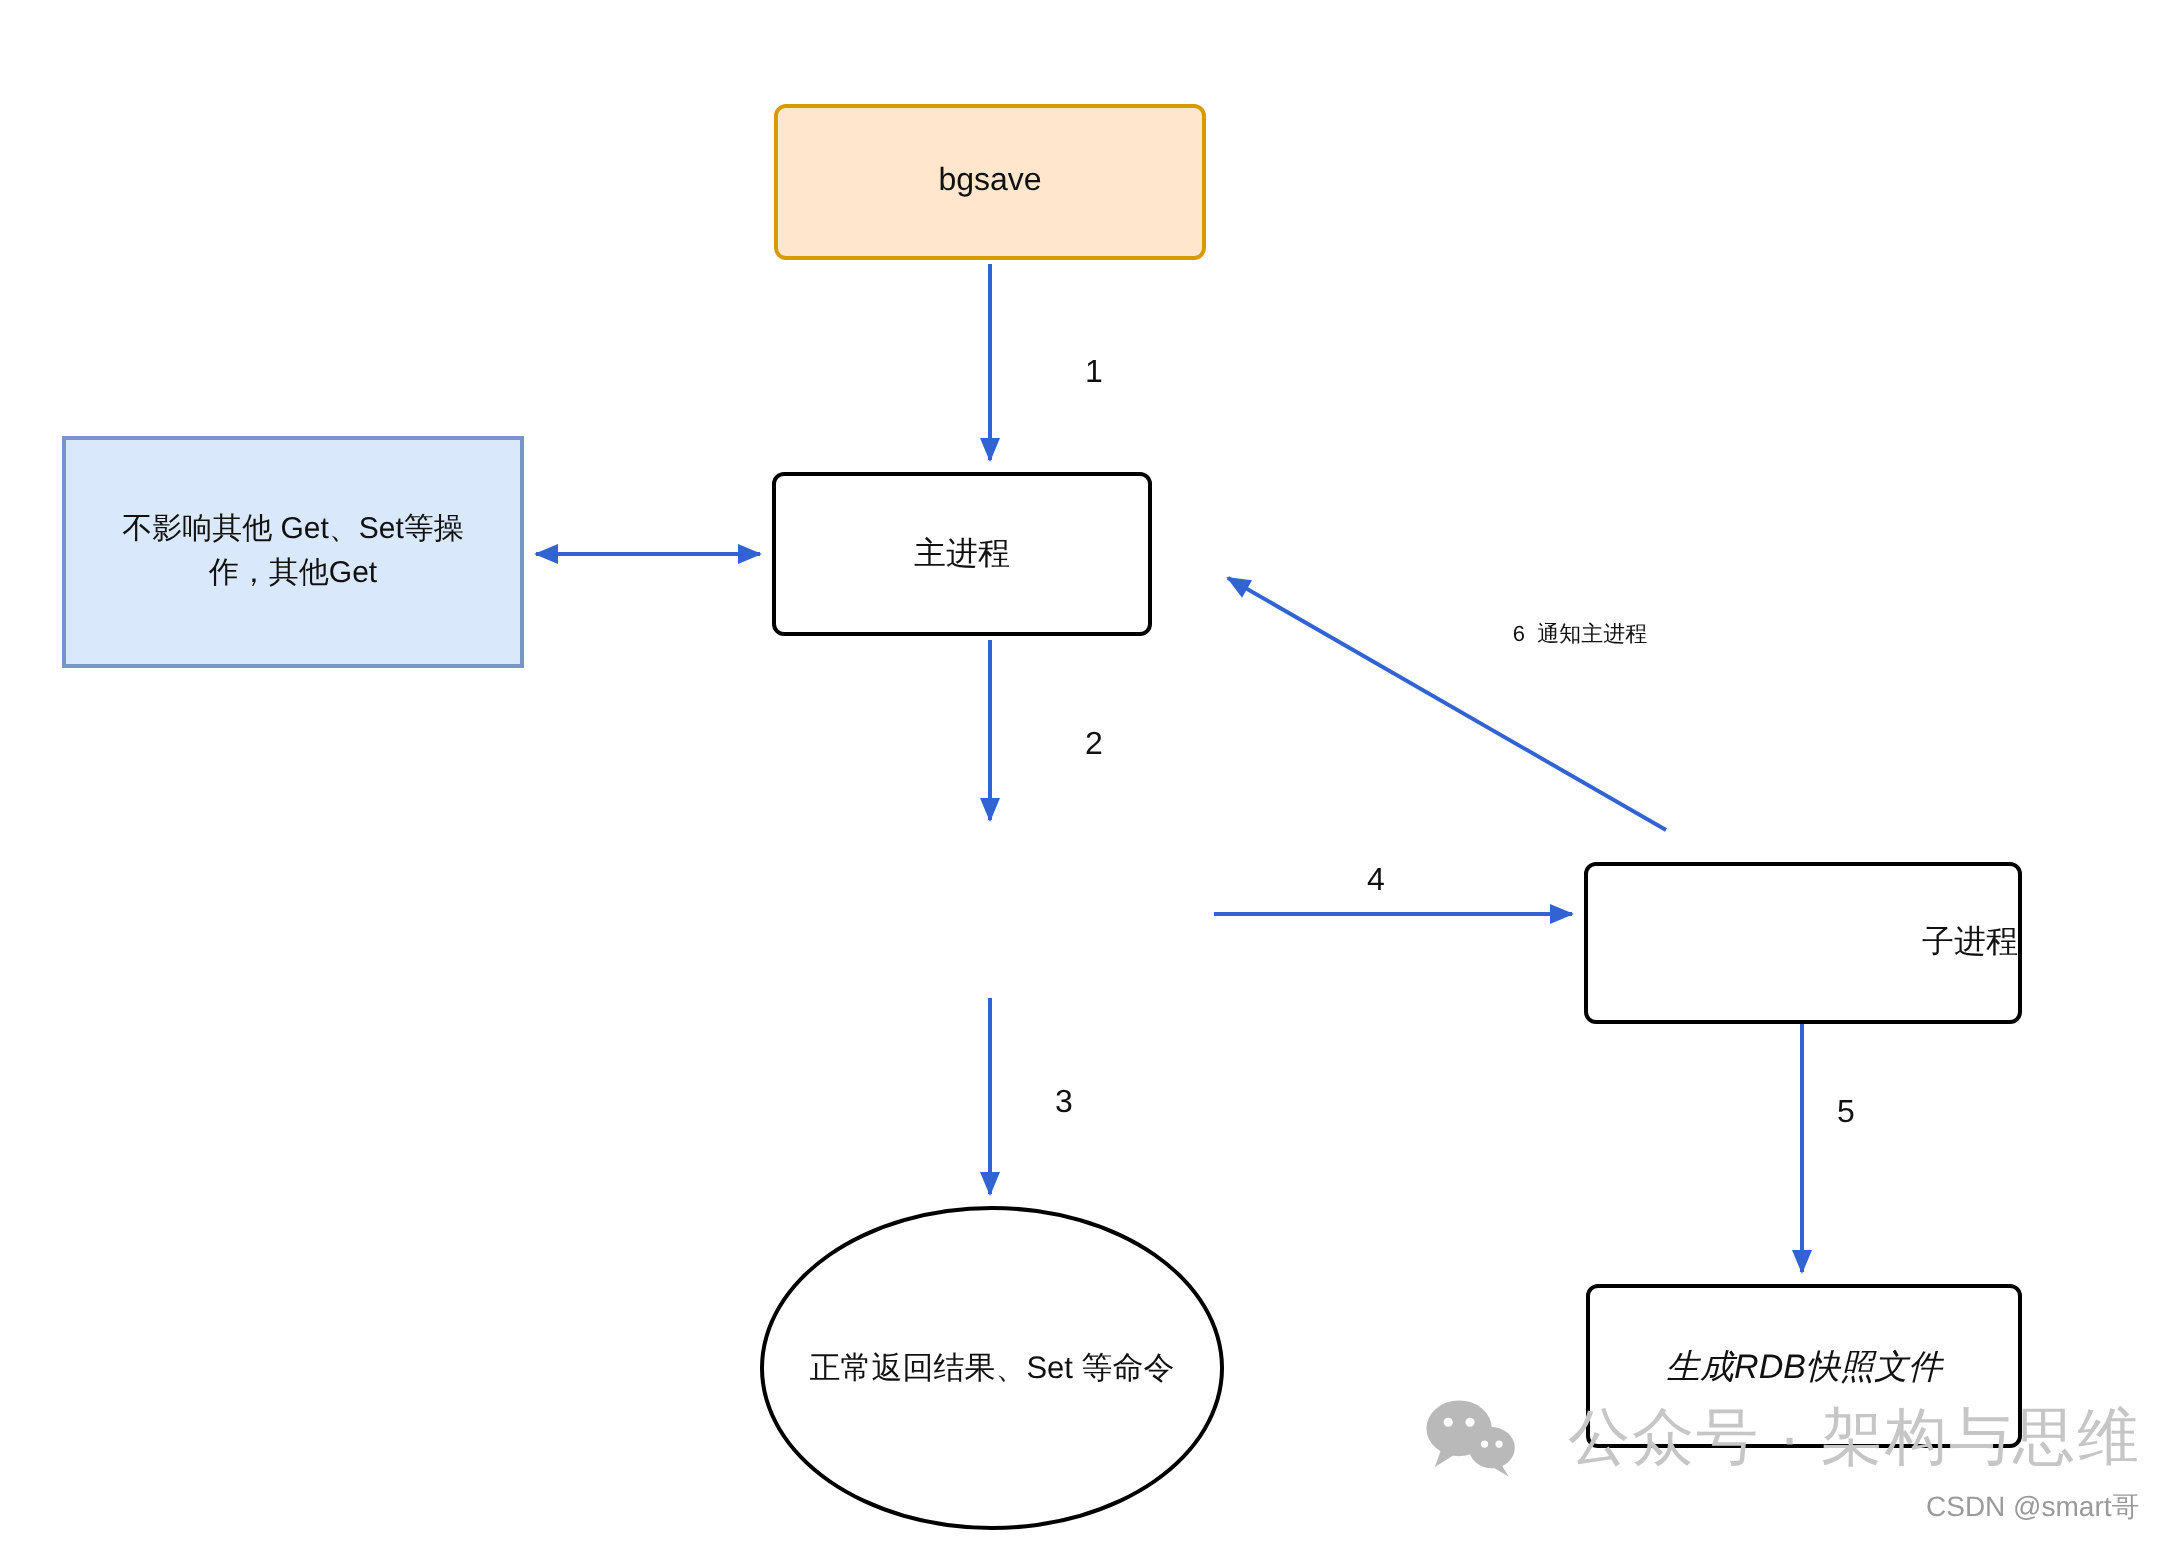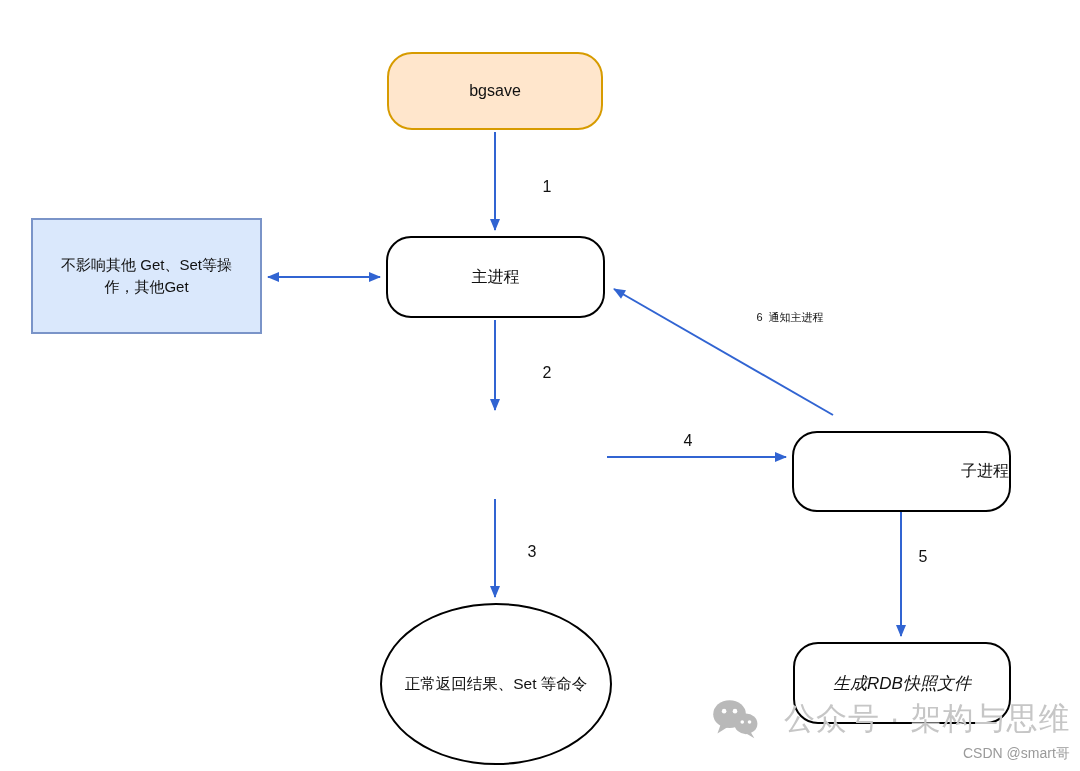--- a/index.html
+++ b/index.html
@@ -19,30 +19,30 @@
   }
   .node {
     position: absolute;
     box-sizing: border-box;
     display: flex;
     align-items: center;
     justify-content: center;
     text-align: center;
     background: #ffffff;
     border: 2px solid #000000;
-    border-radius: 25px;
+    border-radius: 6px;
     font-size: 16px;
     color: #111111;
   }
   .node-bgsave {
     left: 387px; top: 52px; width: 216px; height: 78px;
     background: #FFE6CC;
     border-color: #D79B00;
   }
-  .node-main    { left: 386px; top: 236px; width: 219px; height: 82px; }
+  .node-main    { left: 386px; top: 236px; width: 190px; height: 82px; }
   .node-fork    { left: 386px; top: 416px; width: 219px; height: 81px; }
   .node-child   { left: 792px; top: 431px; width: 219px; height: 81px; justify-content: flex-end; }
   .node-rdb     { left: 793px; top: 642px; width: 218px; height: 82px; font-size: 17px; font-style: italic; }
   .node-note {
     left: 31px; top: 218px; width: 231px; height: 116px;
     background: #DAE8FC;
     border: 2px solid #7A94C8;
     border-radius: 0;
     font-size: 15px;
     line-height: 1.5;

